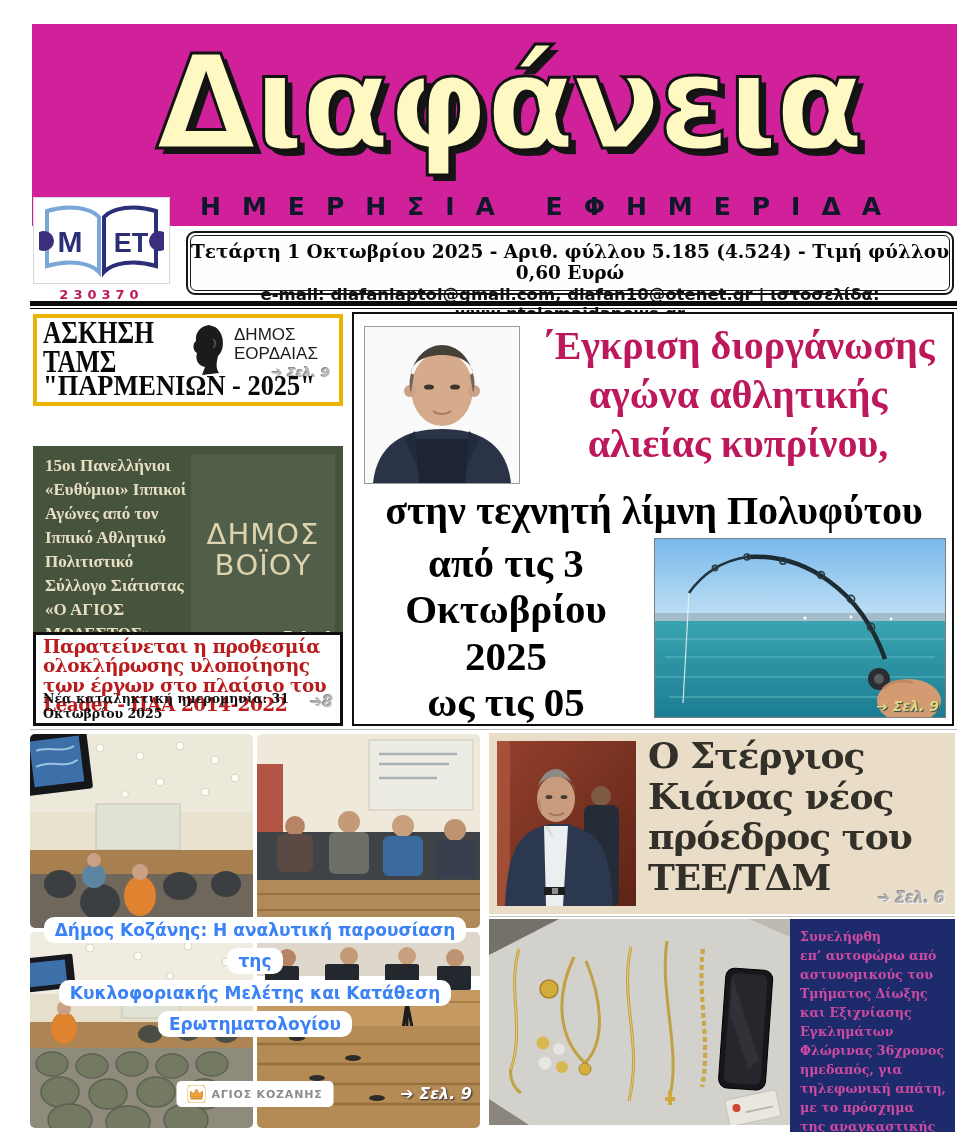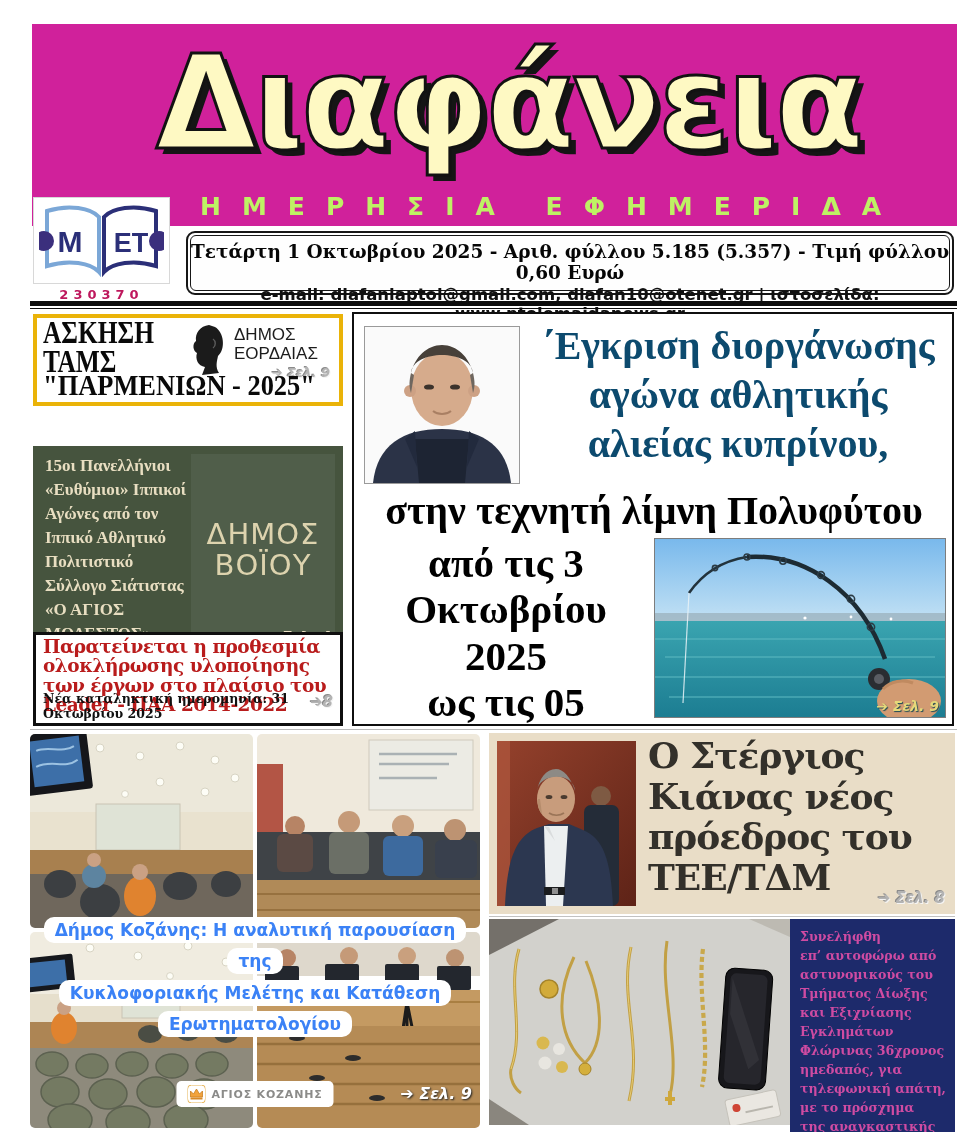--- a/index.html
+++ b/index.html
@@ -8,21 +8,21 @@
   .page { position:absolute; left:0; top:0; width:960px; height:1132px; background:#fff; }
 
   
   .banner { position:absolute; left:32px; top:24px; width:925px; height:202px; background:#d0219b; }
   .brand { position:absolute; left:0; top:8px; width:100%; text-align:center;
            font-family:"DejaVu Sans", sans-serif; font-weight:bold; font-size:130px; line-height:1.1;
            color:#fef9c3; letter-spacing:-3px;
            -webkit-text-stroke:3px #121212;
            text-shadow:6px 6px 0 #151515;padding-left:28px; }
   .subtitle { position:absolute; left:168px; bottom:5px; width:750px;
-              font-weight:bold; font-size:25px; color:#bef264; letter-spacing:21px; white-space:nowrap; }
+              font-weight:bold; font-size:25px; color:#0f172a; letter-spacing:21px; white-space:nowrap; }
   .met-box { position:absolute; left:33px; top:197px; width:137px; height:87px; background:#fff;
              border:1px solid #d8d8d8; display:flex; align-items:center; justify-content:center; }
   .met-code { position:absolute; left:33px; top:287px; width:137px; text-align:center;
               font-weight:bold; font-size:13px; letter-spacing:5px; color:#be185d; }
   .infobox { position:absolute; left:186px; top:231px; width:768px; height:64px; background:#fefefe;
              border:2px solid #161616; border-radius:9px; }
   .infobox::after { content:""; position:absolute; inset:2px; border:1px solid #161616; border-radius:6px; pointer-events:none; }
   .issue-line { margin-top:8px; text-align:center; font-family:"DejaVu Serif", serif;
                 font-weight:bold; font-size:18.5px; color:#060606; }
   .contact-line { margin-top:2px; text-align:center; font-family:"DejaVu Sans", sans-serif;
@@ -67,21 +67,21 @@
   .leader-ref { position:absolute; right:7px; top:58px; font-size:15px; }
   .leader-sub { position:absolute; left:7px; bottom:2px; font-family:"DejaVu Serif", serif;
                 font-weight:bold; font-size:12.5px; color:#101010; }
 
   
   .box-main { position:absolute; left:352px; top:312px; width:602px; height:414px; background:#fff;
               border:2px solid #0f0f0f; overflow:hidden; padding:8px 6px 0 8px; }
   .headshot { float:left; width:156px; height:158px; margin:4px 10px 4px 2px; border:1px solid #9a9a9a;
               background:#f8f8f8; }
   .main-h { font-family:"Liberation Serif", serif; font-weight:bold; font-size:40px; line-height:1.22;
-            color:#0c4a6e; text-align:center; display:block; }
+            color:#be185d; text-align:center; display:block; }
   .main-h-wide { clear:left; font-family:"Liberation Serif", serif; font-weight:bold; font-size:40px;
                  line-height:1.15; color:#000; text-align:center; margin-top:2px; }
   .main-block2 { margin-top:4px; }
   .fishing { float:right; width:292px; height:180px; margin-left:4px; border:1px solid #7d7d7d;
              position:relative; overflow:hidden; }
   .fishing-ref { position:absolute; right:6px; bottom:3px; color:#e6d87a; font-weight:bold;
                  font-style:italic; font-size:14px; text-shadow:1px 1px 1px #1d4b55; }
   .main-dates { font-family:"Liberation Serif", serif; font-weight:bold; font-size:41px; line-height:1.13;
                 color:#000; text-align:center; display:block; padding-top:2px; }
 
@@ -138,21 +138,21 @@
       <path d="M117 9 C95 2 73 6 65 15 L65 70 C73 61 95 57 117 64 Z" fill="#ffffff" stroke="#2b2f78" stroke-width="4"></path>
       <circle cx="5" cy="39" r="10" fill="#3b2f7d"></circle>
       <circle cx="120" cy="39" r="10" fill="#3b2f7d"></circle>
       <text x="31" y="50" font-size="30" font-weight="bold" fill="#2b2f78" text-anchor="middle" font-family="Liberation Sans, sans-serif">M</text>
       <text x="92" y="50" font-size="27" font-weight="bold" fill="#2b2f78" text-anchor="middle" font-family="Liberation Sans, sans-serif">ET</text>
     </svg>
   </div>
   <div class="met-code">230370</div>
 
   <div class="infobox">
-    <div class="issue-line">Τετάρτη 1 Οκτωβρίου 2025 - Αριθ. φύλλου 5.185 (5.357) - Τιμή φύλλου 0,60 Ευρώ</div>
+    <div class="issue-line">Τετάρτη 1 Οκτωβρίου 2025 - Αριθ. φύλλου 5.185 (4.524) - Τιμή φύλλου 0,60 Ευρώ</div>
     <div class="contact-line">e-mail: diafaniaptol@gmail.com, diafan10@otenet.gr | ιστοσελίδα: www.ptolemaidanews.gr</div>
   </div>
 
   <div class="top-rule"></div>
 
   <div class="box-askisi">
     <span class="askisi-title pre">ΑΣΚΗΣΗ
 ΤΑΜΣ</span>
     <svg class="askisi-head" viewBox="0 0 42 54">
       <path d="M21 2 C12 3 7 10 8 18 C4 21 5 28 9 30 C7 36 10 43 17 44 L14 52 L31 50 C27 44 29 38 30 33 C38 26 36 9 27 4 Z" fill="#1b1b1b"></path>
@@ -432,21 +432,21 @@
         <path d="M41 58 C40 64 42 70 45 73 L43 58 Z" fill="#b58c6c"></path>
         <ellipse cx="52" cy="56" rx="3.4" ry="2" fill="#4a3b30"></ellipse>
         <ellipse cx="67" cy="56" rx="3.4" ry="2" fill="#4a3b30"></ellipse>
         <path d="M52 72 C56 75 63 75 67 72" stroke="#9a7457" stroke-width="1.6" fill="none"></path>
       </svg>
     </div>
     <div class="tee-h pre">Ο Στέργιος
 Κιάνας νέος
 πρόεδρος του
 ΤΕΕ/ΤΔΜ</div>
-    <div class="tee-ref ref-gray"><span class="arrow">➔</span> <span>Σελ. 8</span></div>
+    <div class="tee-ref ref-gray"><span class="arrow">➔</span> <span>Σελ. 6</span></div>
   </div>
 
   <div class="arrest-box">
     <div class="jewelry">
       <svg width="301" height="206" viewBox="0 0 301 206">
         <rect width="301" height="206" fill="#d2d1cc"></rect>
         <path d="M0 0 L70 0 L0 36 Z" fill="#74706a"></path>
         <path d="M0 180 L0 206 L40 206 Z" fill="#8a867e"></path>
         <path d="M260 0 L301 0 L301 18 Z" fill="#bdbab2"></path>
         <g fill="none" stroke="#c2a045" stroke-width="3">

